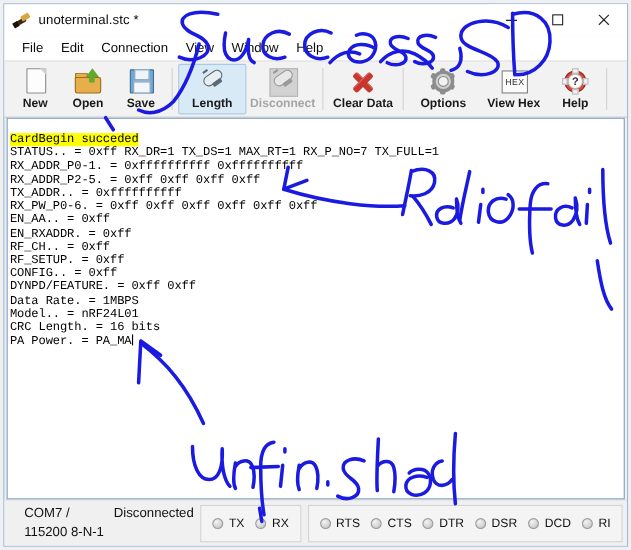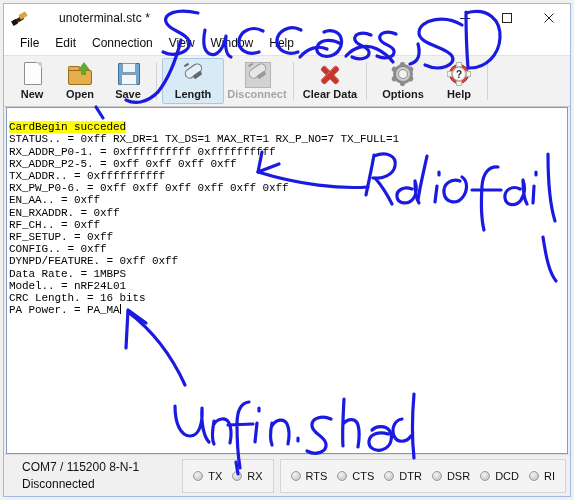--- a/index.html
+++ b/index.html
@@ -29,21 +29,20 @@
   }
 
   
   .titlebar {
     height: 28px;
     background: #ffffff;
     display: flex;
     align-items: center;
     flex: none;
     position: relative;
-    gap: 24px;
   }
   .title-icon {
     width: 18px; height: 18px;
     margin-left: 7px; margin-right: 6px;
     position: relative;
     flex: none;
   }
   .title-icon .brush-a {
     position: absolute; left: 2px; top: 9px;
     width: 11px; height: 4px;
@@ -287,21 +286,21 @@
     background: #f0f0f0;
     border-top: 1px solid #dcdcdc;
     display: flex;
     align-items: center;
     flex: none;
     padding: 0 4px;
     box-sizing: border-box;
   }
   .sb-left {
     display: flex;
-    flex-direction: column;
+    flex-direction: row;
     justify-content: center;
     padding-left: 14px;
     flex: 1 1 auto;
     height: 36px;
   }
   .sb-line { font-size: 12px; color: #111; line-height: 17px; }
   .led-group {
     display: flex;
     border: 1px solid #d4d4d4;
     background: #f4f4f4;
@@ -442,20 +441,26 @@
         <div class="tb-ico">
           <div class="ico-gear-t"></div>
             <div class="ico-gear-t ico-gear-t2"></div>
             <div class="ico-gear-t ico-gear-t3"></div>
           <div class="ico-gear"></div>
             <div class="ico-gear-c"></div>
         </div>
         <div class="tb-lbl">Options</div>
       </div>
 
+      <div class="tb-btn tb-wide">
+        <div class="tb-ico">
+          <div class="ico-hex">HEX</div>
+        </div>
+        <div class="tb-lbl">View Hex</div>
+      </div>
 
       <div class="tb-btn">
         <div class="tb-ico">
           <div class="ico-buoy"></div>
           <div class="buoy-n"></div>
             <div class="buoy-s"></div>
             <div class="buoy-w"></div>
             <div class="buoy-e"></div>
           <div class="ico-buoy-in">?</div>
         </div>

